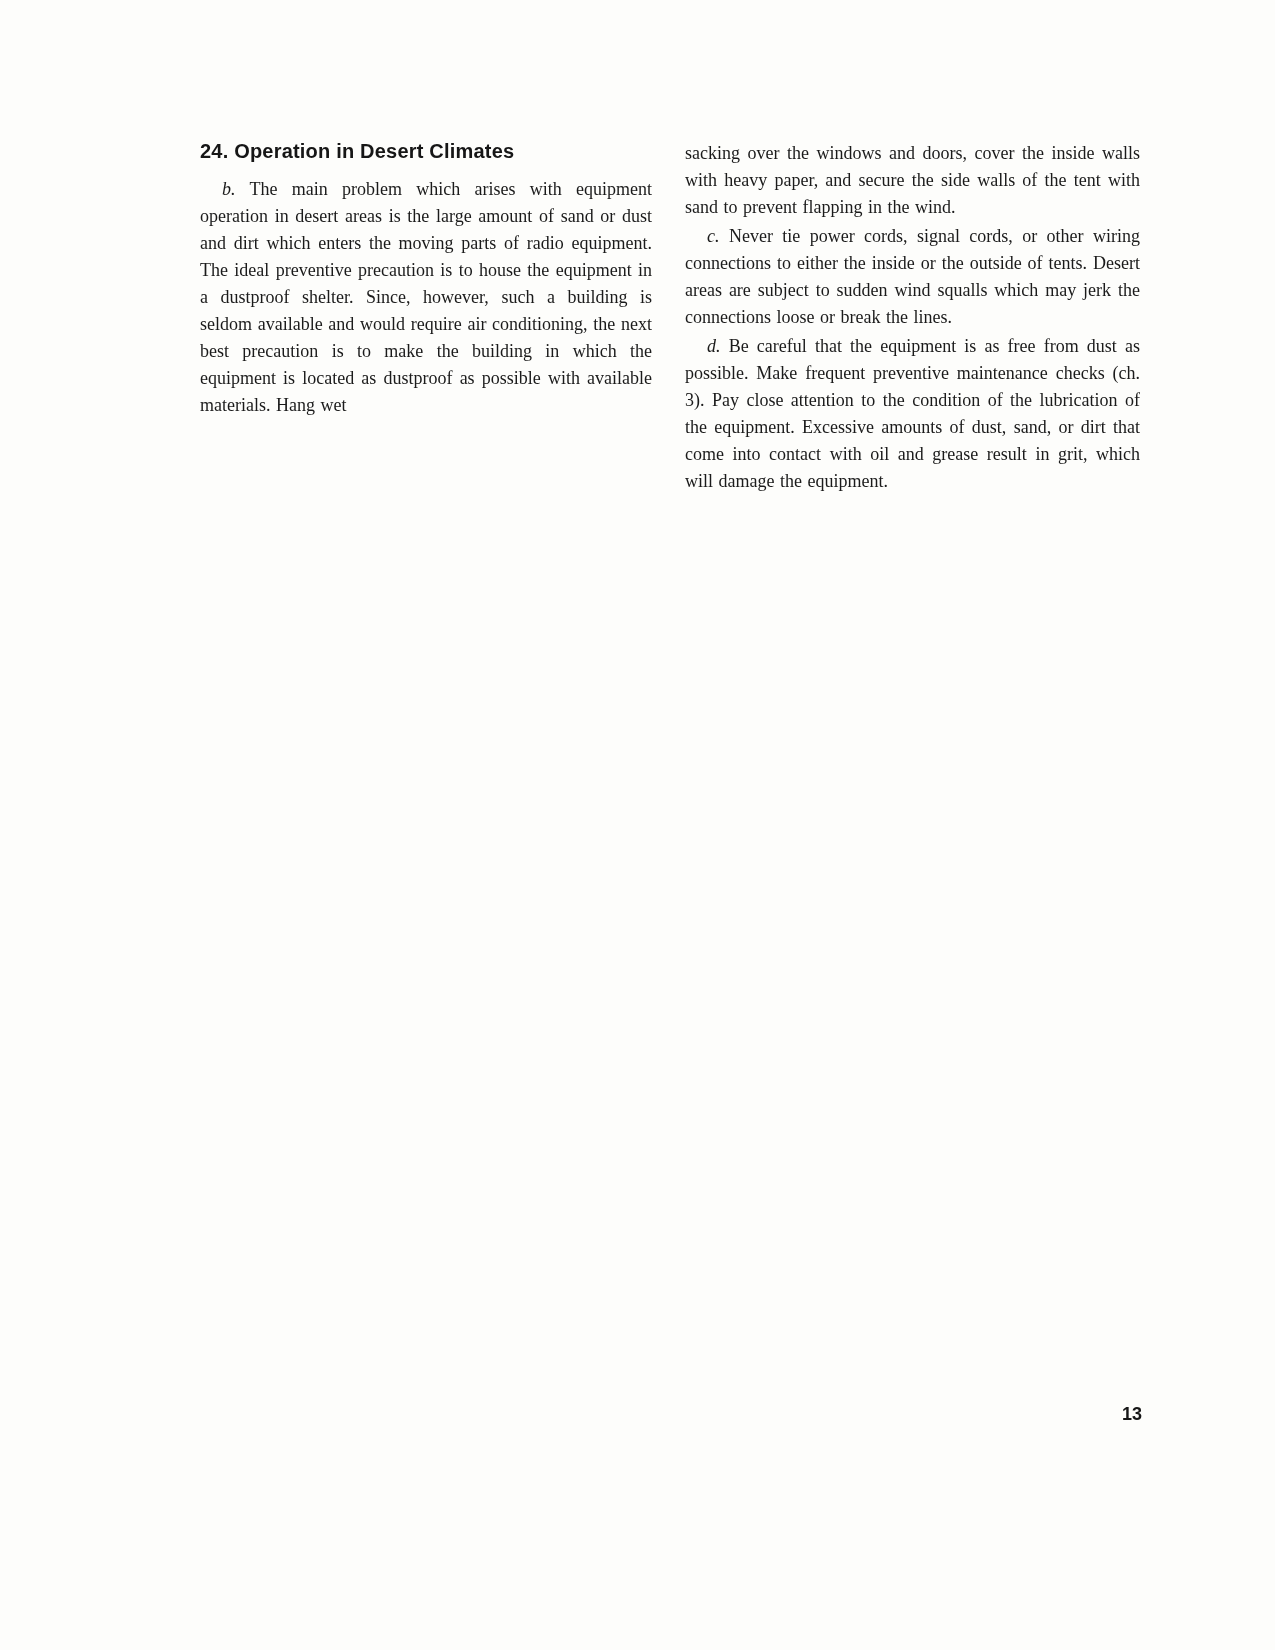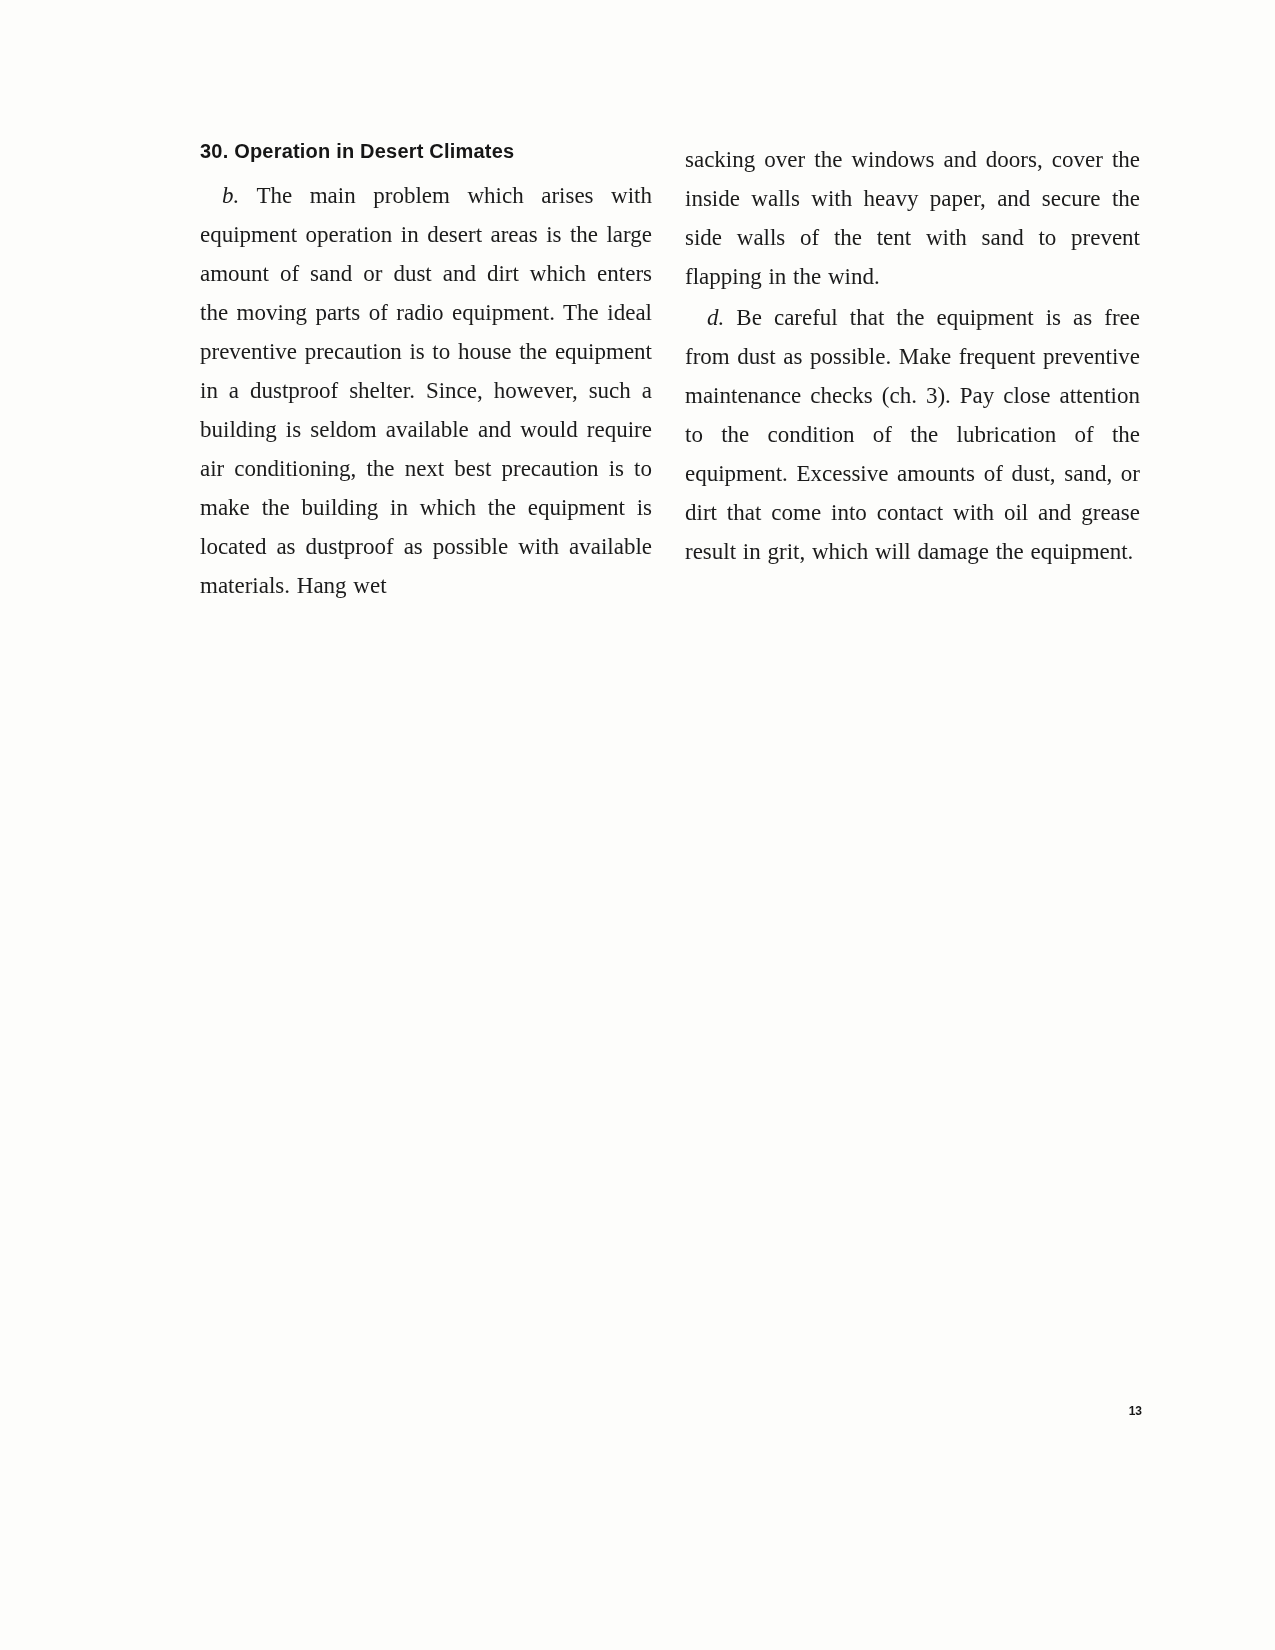--- a/index.html
+++ b/index.html
@@ -26,54 +26,55 @@
   .col-left { width: 452px; }
   .heading {
     font-family: "Liberation Sans", sans-serif;
     font-size: 20px;
     font-weight: 700;
     letter-spacing: 0.2px;
     margin-bottom: 13px;
     color: #161616;
   }
   p.para {
-    font-size: 23px;
-    line-height: 39px;
+    font-size: 18px;
+    line-height: 27px;
     text-align: justify;
     text-indent: 22px;
     margin-bottom: 11px;
     word-spacing: 1px;
   }
   .col-right p.para { margin-bottom: 2px; }
   p.para.cont { text-indent: 0; }
   em.plabel { font-style: italic; }
   .page-number {
     position: absolute;
     right: 133px;
     top: 1404px;
     font-family: "Liberation Sans", sans-serif;
-    font-size: 12px;
+    font-size: 18px;
     font-weight: 700;
     color: #161616;
   }
 </style>
 </head>
 <body>
 
 <div class="content">
 
   <div class="col col-left">
-    <h2 class="heading">30. Operation in Desert Climates</h2>
+    <h2 class="heading">24. Operation in Desert Climates</h2>
 
 
     <p class="para"><em class="plabel">b.</em> <span>The main problem which arises with equipment operation in desert areas is the large amount of sand or dust and dirt which enters the moving parts of radio equipment. The ideal preventive precaution is to house the equipment in a dustproof shelter. Since, however, such a building is seldom available and would require air conditioning, the next best precaution is to make the building in which the equipment is located as dustproof as possible with available materials. Hang wet</span></p>
   </div>
 
   <div class="col col-right">
     <p class="para cont"><span>sacking over the windows and doors, cover the inside walls with heavy paper, and secure the side walls of the tent with sand to prevent flapping in the wind.</span></p>
 
+    <p class="para"><em class="plabel">c.</em> <span>Never tie power cords, signal cords, or other wiring connections to either the inside or the outside of tents. Desert areas are subject to sudden wind squalls which may jerk the connections loose or break the lines.</span></p>
 
     <p class="para"><em class="plabel">d.</em> <span>Be careful that the equipment is as free from dust as possible. Make frequent preventive maintenance checks (ch. 3). Pay close attention to the condition of the lubrication of the equipment. Excessive amounts of dust, sand, or dirt that come into contact with oil and grease result in grit, which will damage the equipment.</span></p>
   </div>
 
 </div>
 
 <div class="page-number">13</div>
 
 </body></html>

